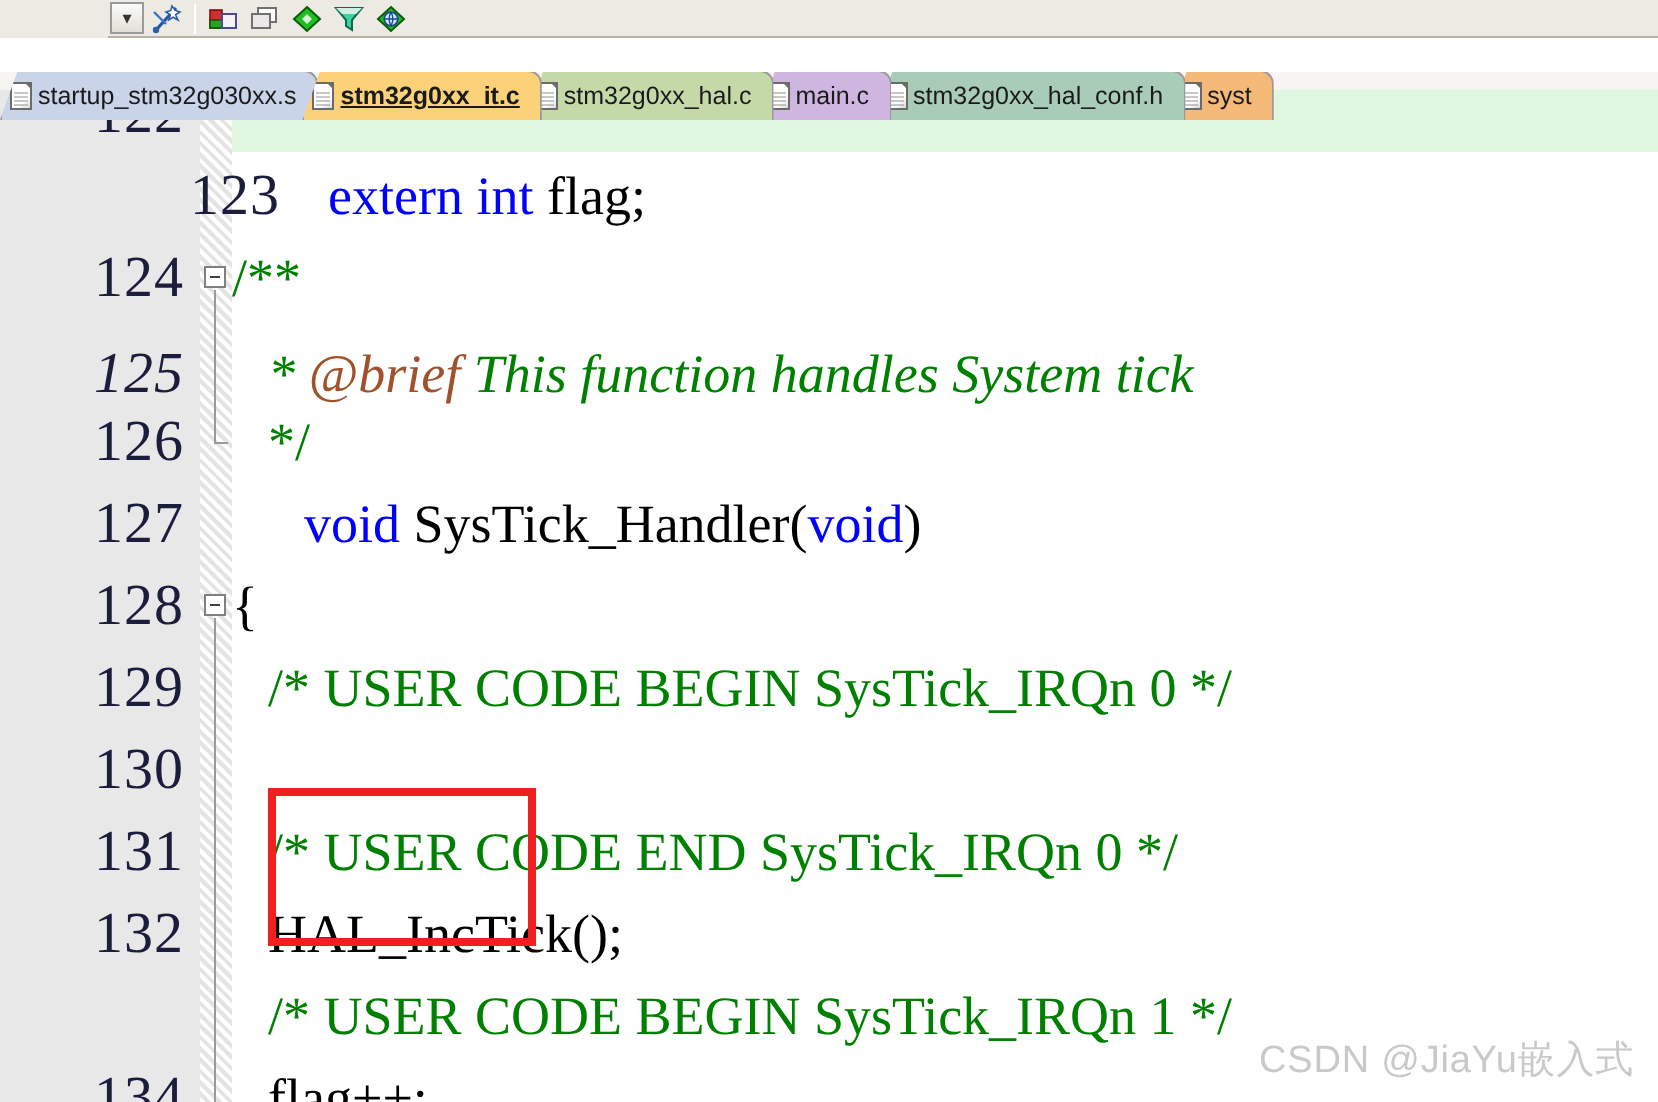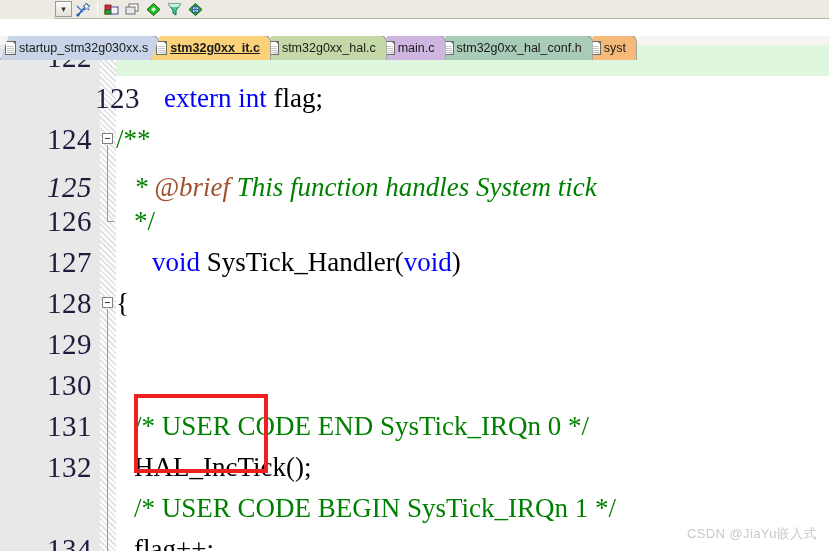--- a/index.html
+++ b/index.html
@@ -184,21 +184,21 @@
     border: 4px solid #f02020;
     background: transparent;
     pointer-events: none;
   }
 
   
   .watermark {
     position: absolute;
     right: 12px; bottom: 8px;
     font-family: "Liberation Sans", sans-serif;
-    font-size: 13px;
+    font-size: 19px;
     color: #c9c9c9;
     letter-spacing: .4px;
     white-space: nowrap;
   }
 </style>
 </head>
 <body>
 
 <div id="app">
 
@@ -327,20 +327,21 @@
         <div class="row" style="top: 197px;">
           <div class="lnum">127</div>
           <div class="ctext" style="left: 116px; margin-left: 36px;"><span class="kw">void </span><span class="pl">SysTick_Handler(</span><span class="kw">void</span><span class="pl">)</span></div>
         </div>
         <div class="row" style="top: 238px;">
           <div class="lnum">128</div>
           <div class="ctext" style="left: 116px;"><span class="pl">{</span></div>
         </div>
         <div class="row" style="top: 279px;">
           <div class="lnum">129</div>
+          <div class="ctext" style="left: 134px;"><span class="cm">/* USER CODE BEGIN SysTick_IRQn 0 */</span></div>
         </div>
         <div class="row" style="top: 320px;">
           <div class="lnum">130</div>
           <div class="ctext" style="left: 134px;"></div>
         </div>
         <div class="row" style="top: 361px;">
           <div class="lnum">131</div>
           <div class="ctext" style="left: 134px;"><span class="cm">/* USER CODE END SysTick_IRQn 0 */</span></div>
         </div>
         <div class="row" style="top: 402px;">

